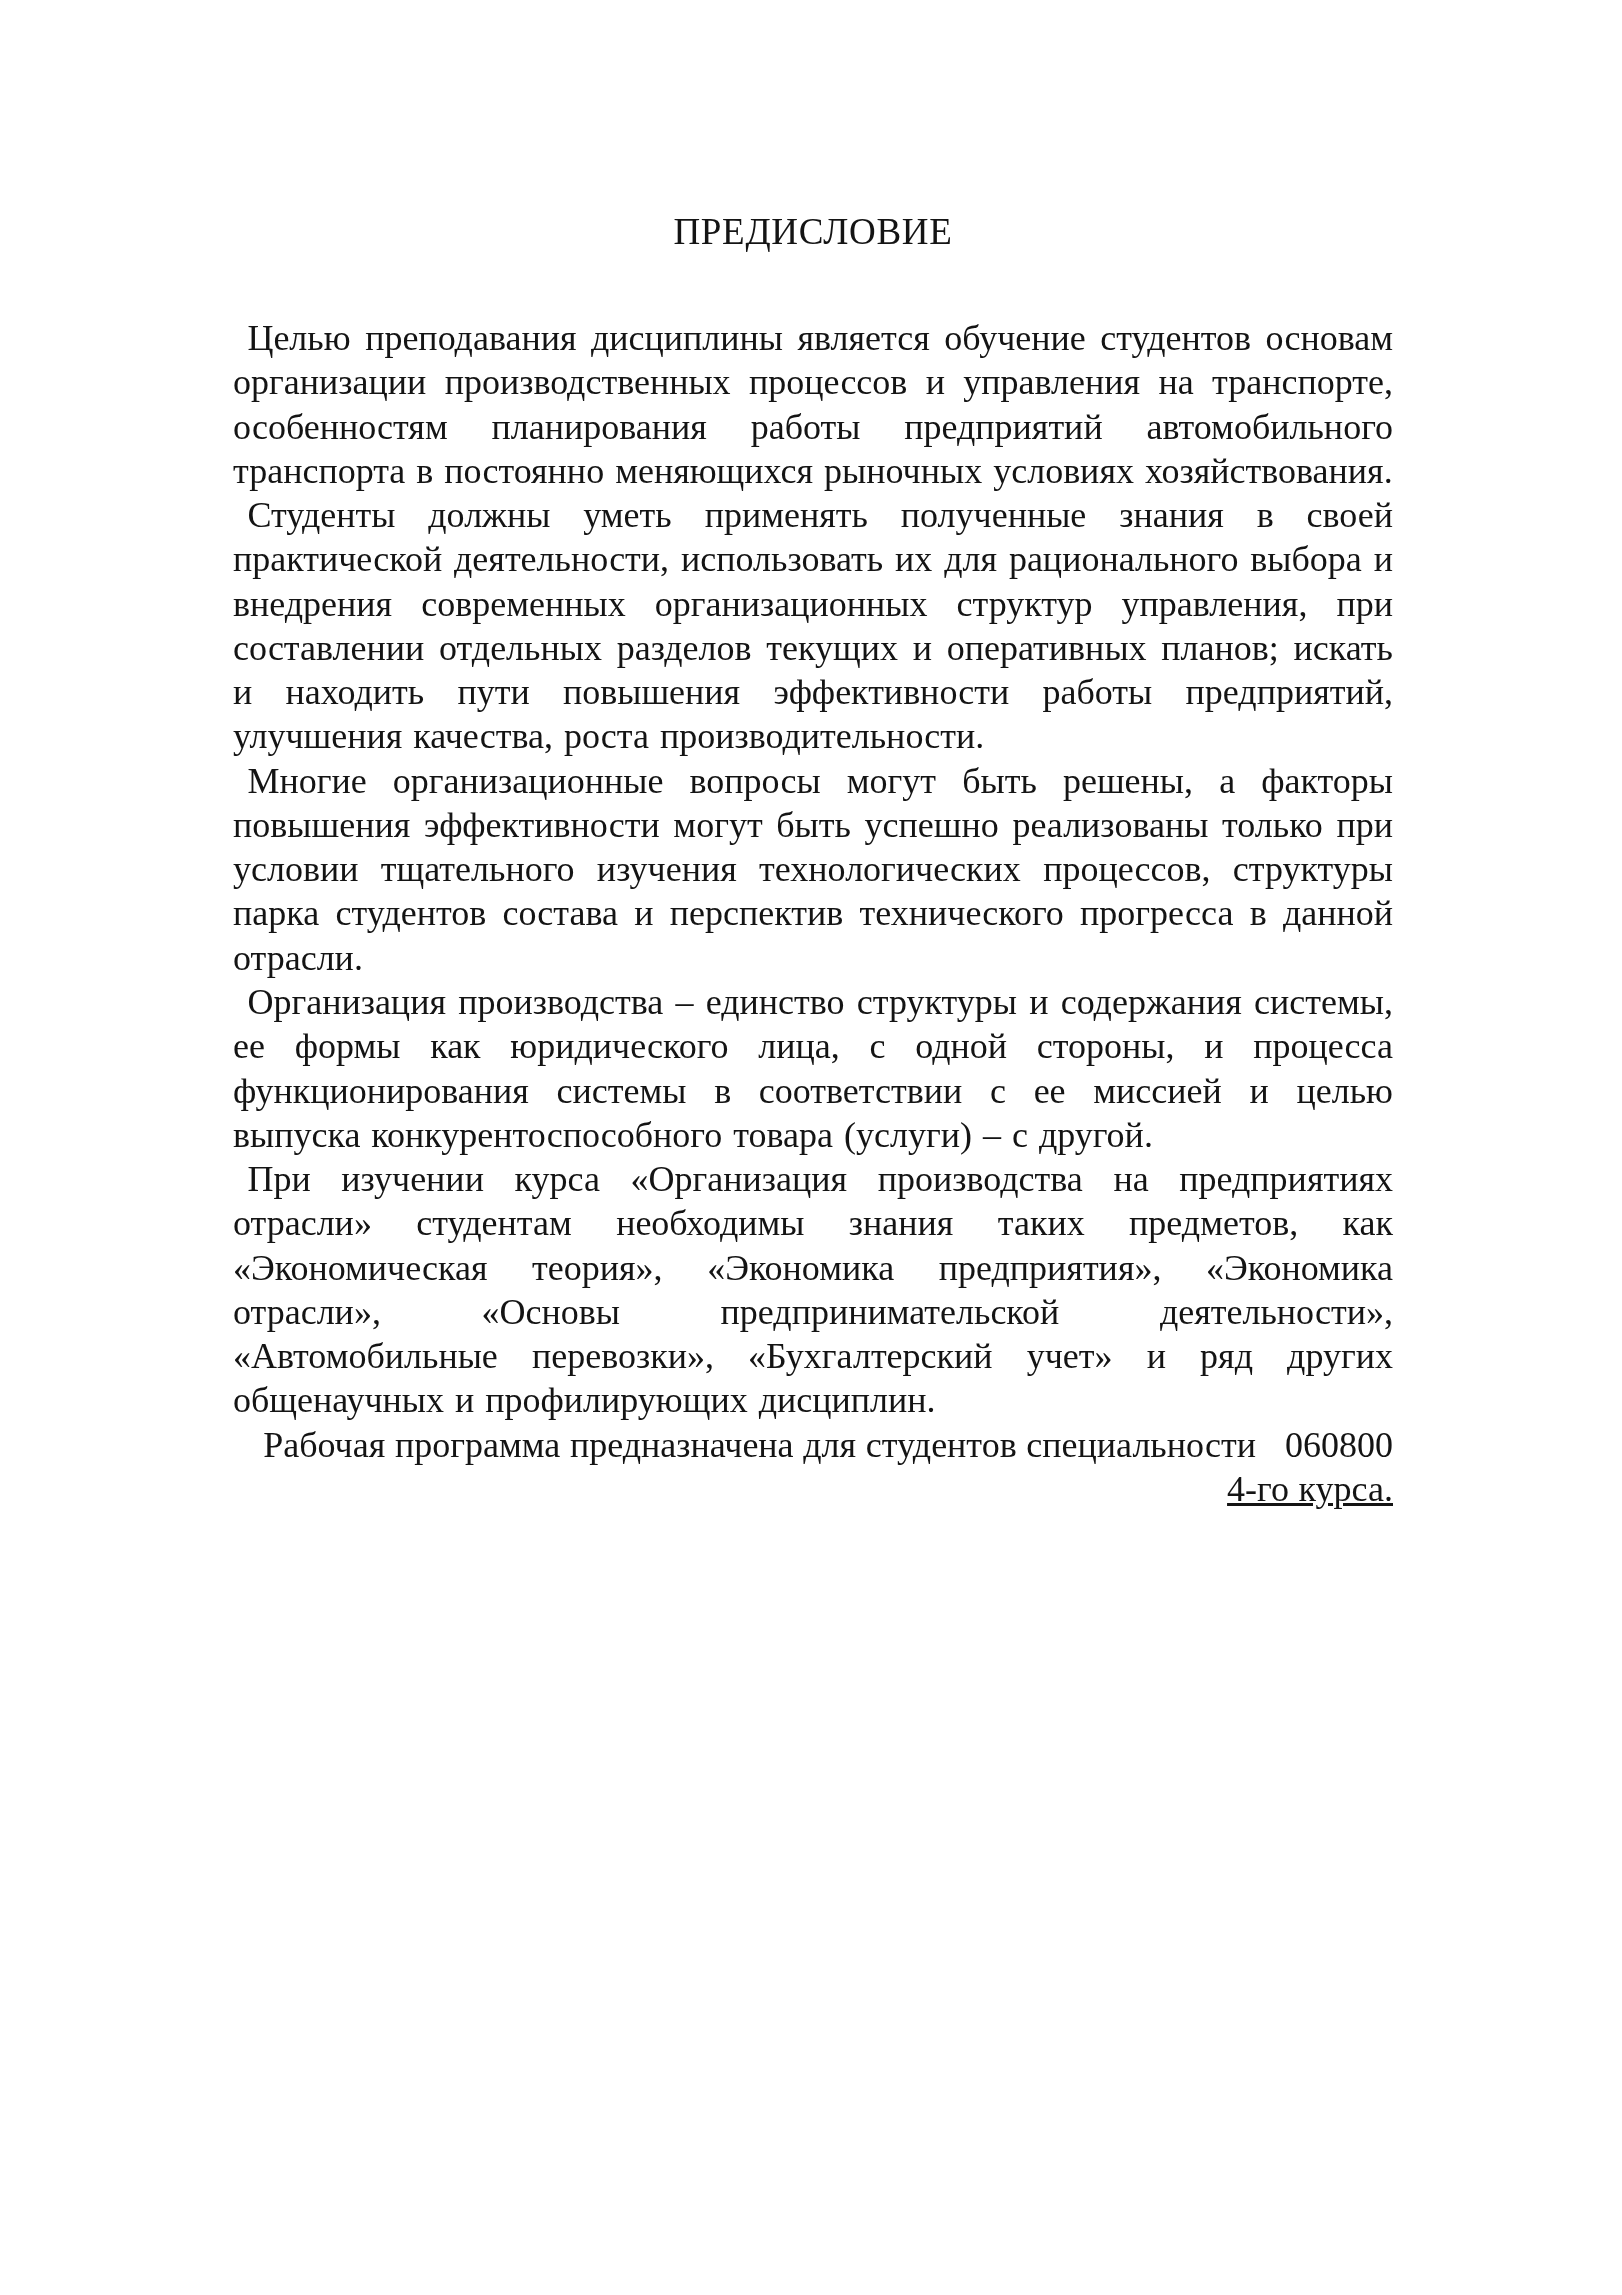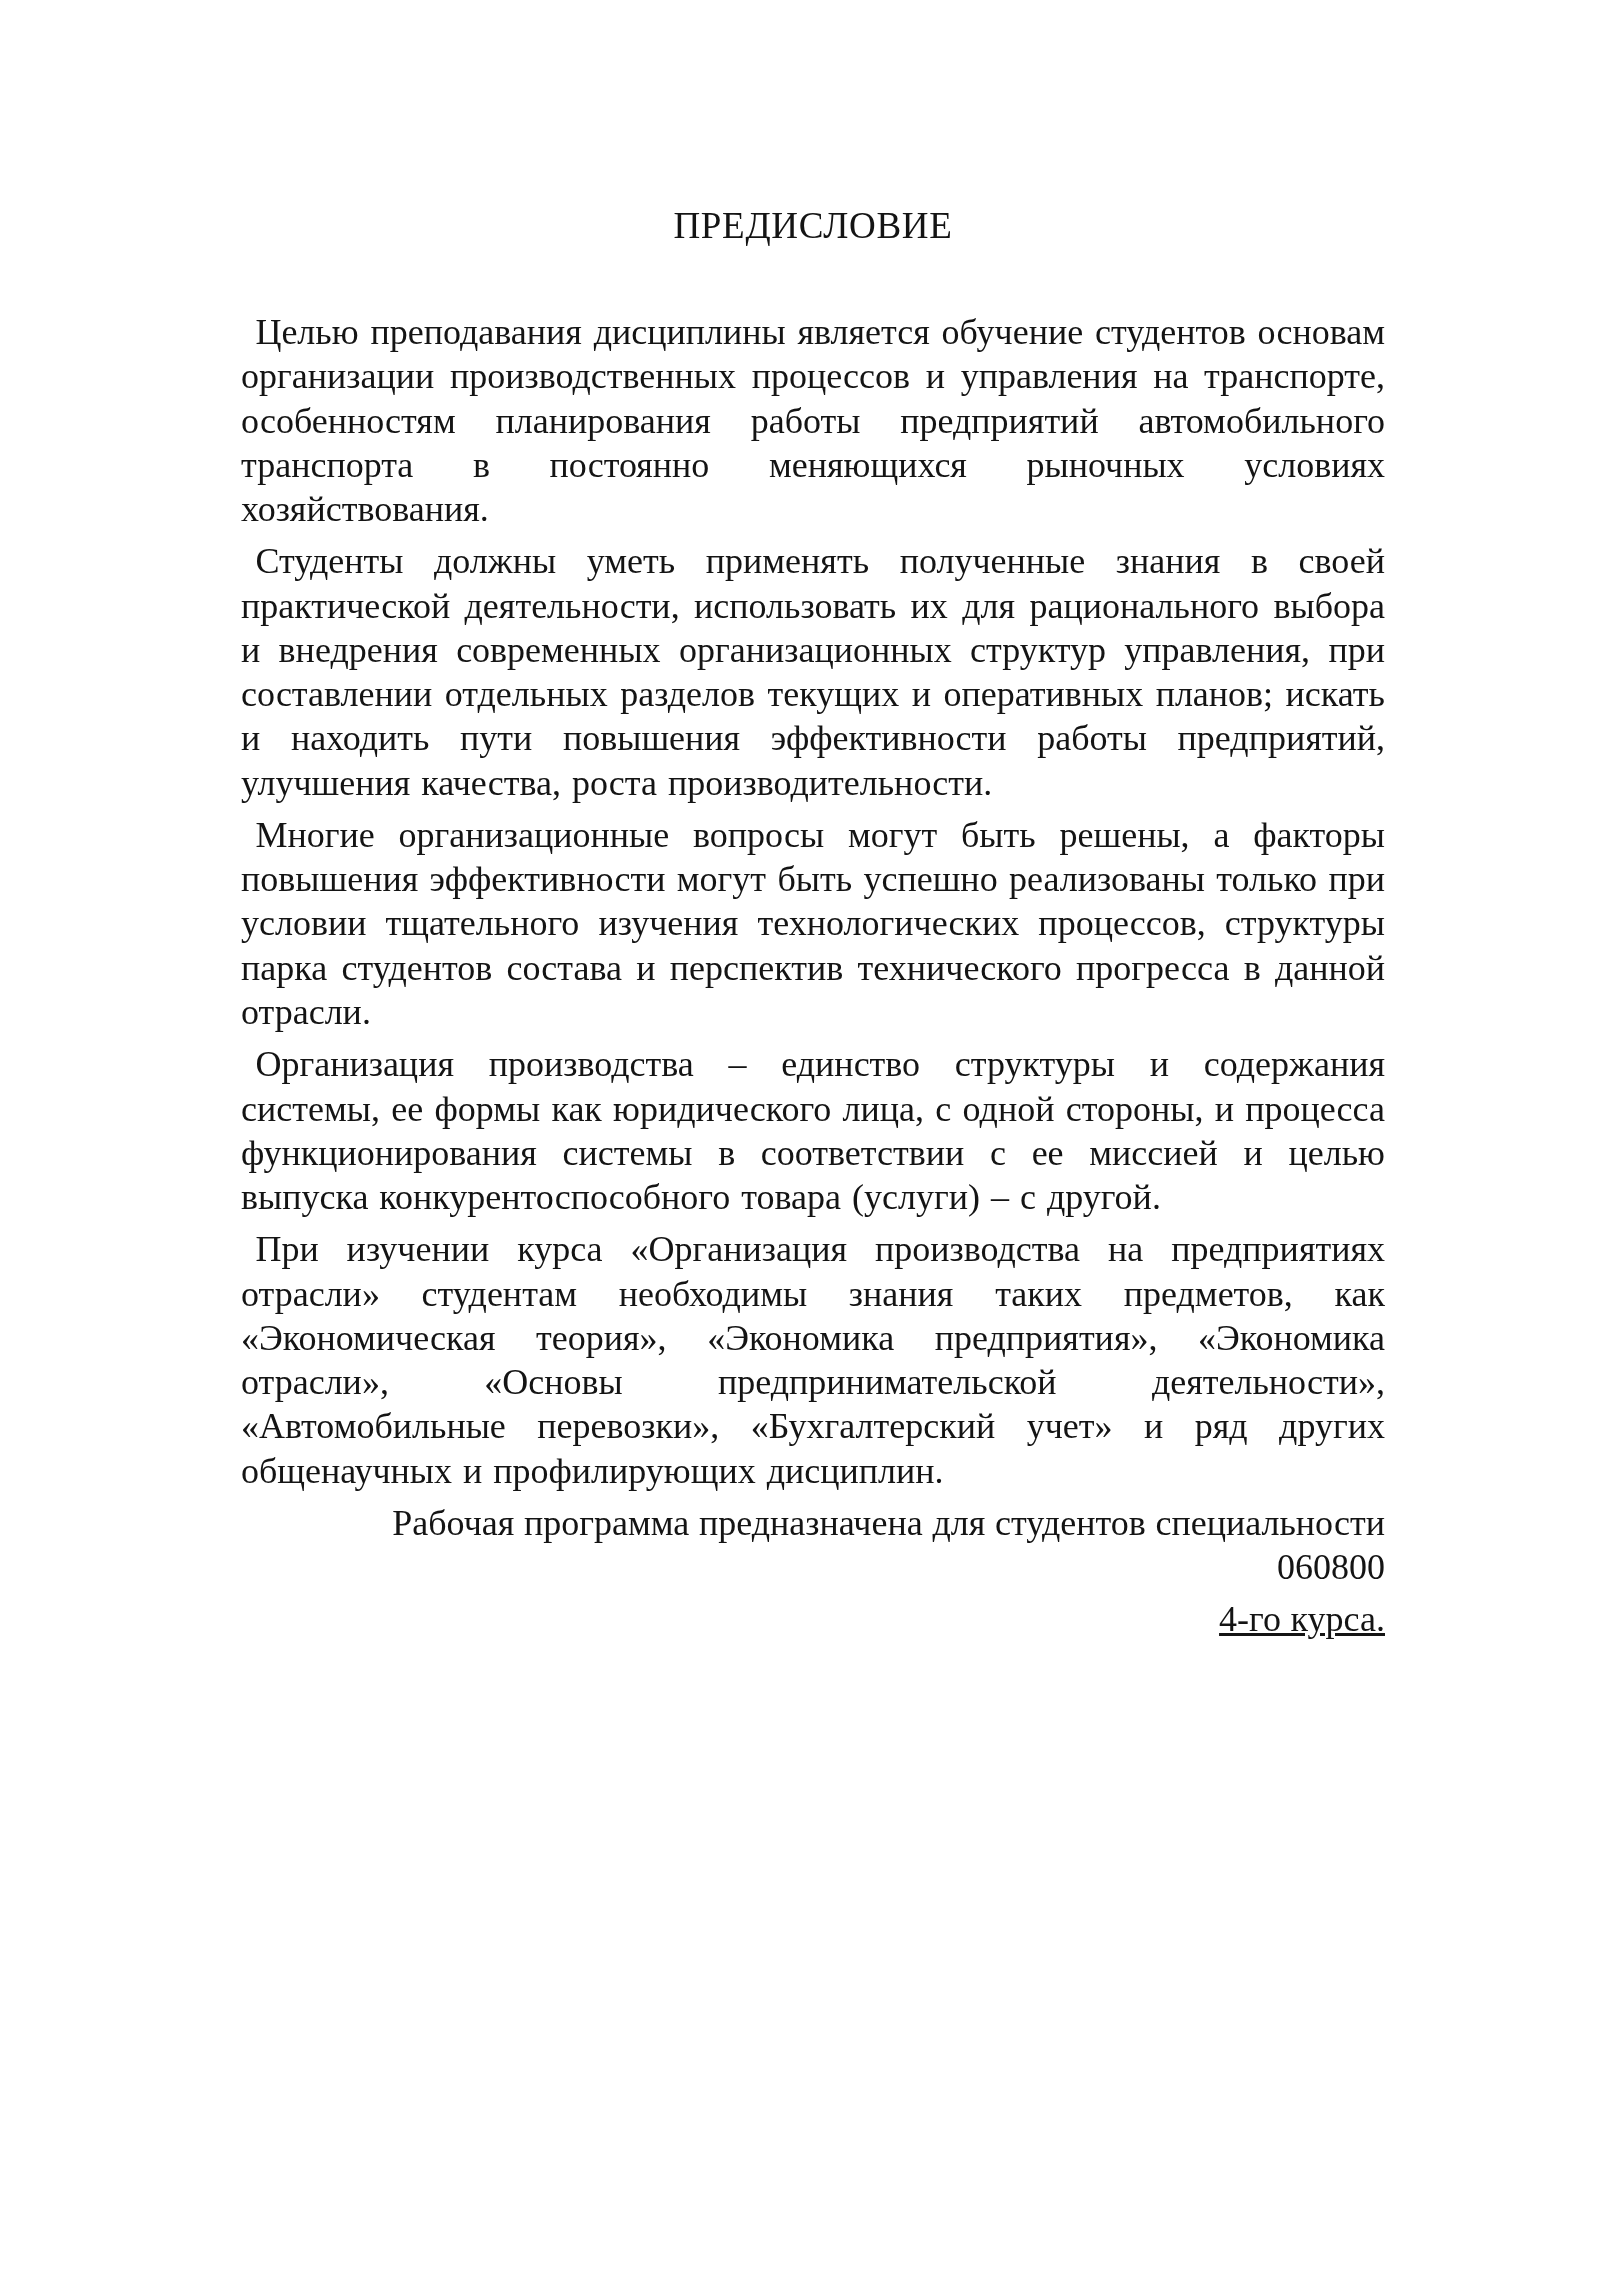--- a/index.html
+++ b/index.html
@@ -18,29 +18,29 @@
     box-sizing: border-box;
     width: 1622px;
     height: 2295px;
     padding: 196px 229px 0 233px;
   }
   .title {
     font-size: 37px;
     font-weight: normal;
     text-align: center;
     letter-spacing: 0.7px;
-    margin: 8px 0 63px 0;
+    margin: 14px 0 63px 0;
   }
   .para {
     font-size: 36px;
     line-height: 1.23;
     text-align: justify;
     text-indent: 14.4px;
     word-spacing: 2px;
-    margin: 8px;
+    margin: 0;
   }
   .closing {
     text-align: right;
     white-space: pre-wrap;
     word-spacing: 0.7px;
   }
   .closing-2 {
     text-indent: 9.2px;
     text-decoration: underline;
   }

